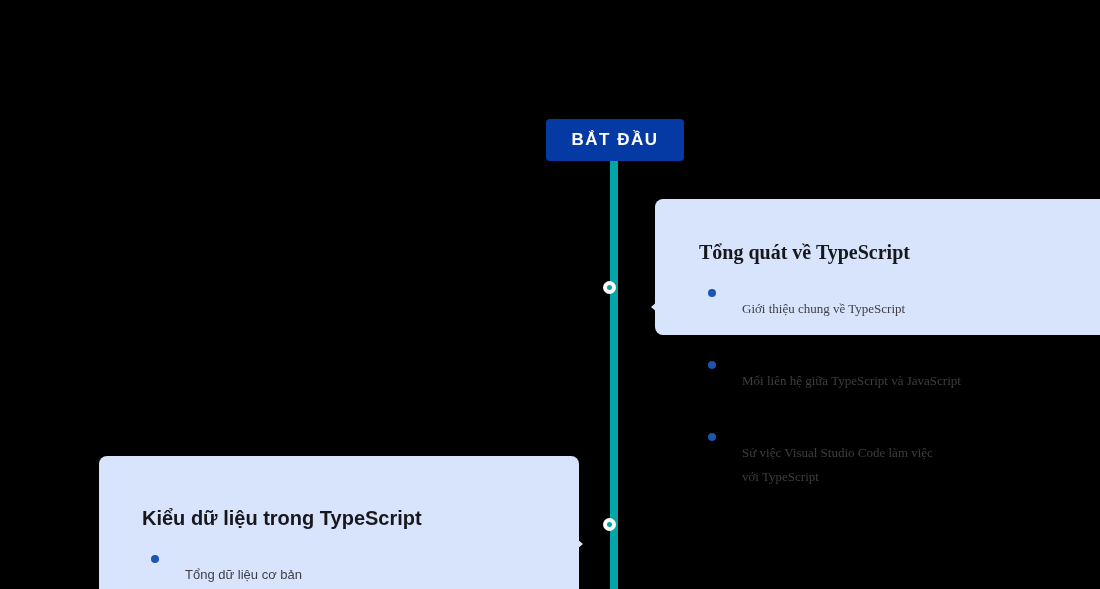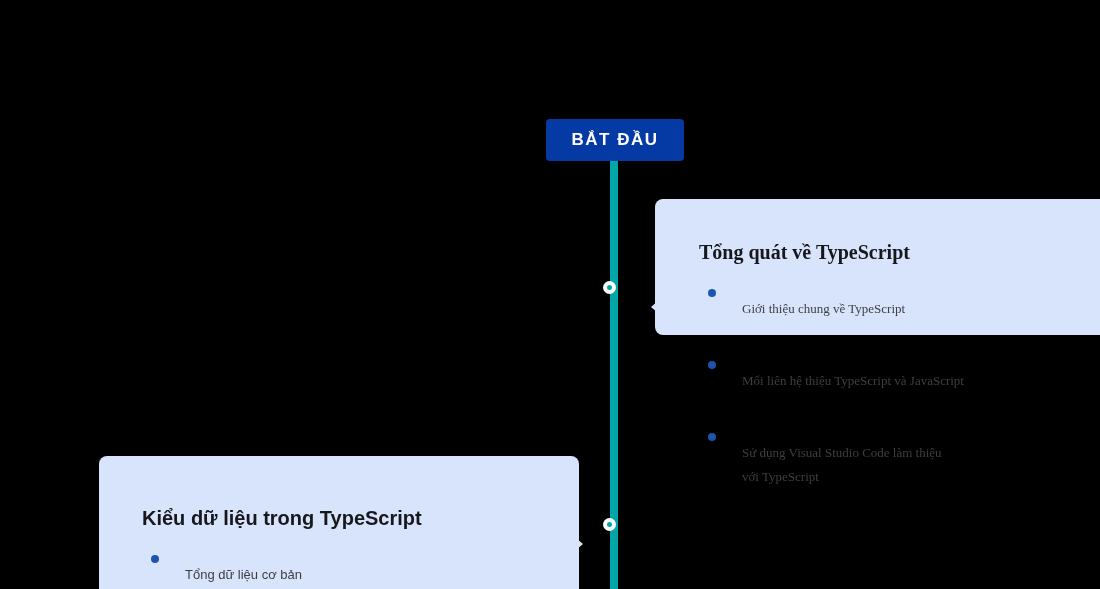--- a/index.html
+++ b/index.html
@@ -132,25 +132,25 @@
   <div class="callout callout-right">
     <div class="pointer pointer-west"></div>
     <h3 class="box-title">Tổng quát về TypeScript</h3>
     <ul class="box-list">
       <li>
         <span class="dot"></span>
         <span class="item-text">Giới thiệu chung về TypeScript</span>
       </li>
       <li>
         <span class="dot"></span>
-        <span class="item-text">Mối liên hệ thiệu TypeScript và JavaScript</span>
+        <span class="item-text">Mối liên hệ giữa TypeScript và JavaScript</span>
       </li>
       <li>
         <span class="dot"></span>
-        <span class="item-text">Sử dụng Visual Studio Code làm thiệu
+        <span class="item-text">Sử việc Visual Studio Code làm việc
 với TypeScript</span>
       </li>
     </ul>
   </div>
 
   <div class="callout callout-left">
     <div class="pointer pointer-east"></div>
     <h3 class="box-title">Kiểu dữ liệu trong TypeScript</h3>
     <ul class="box-list">
       <li>

